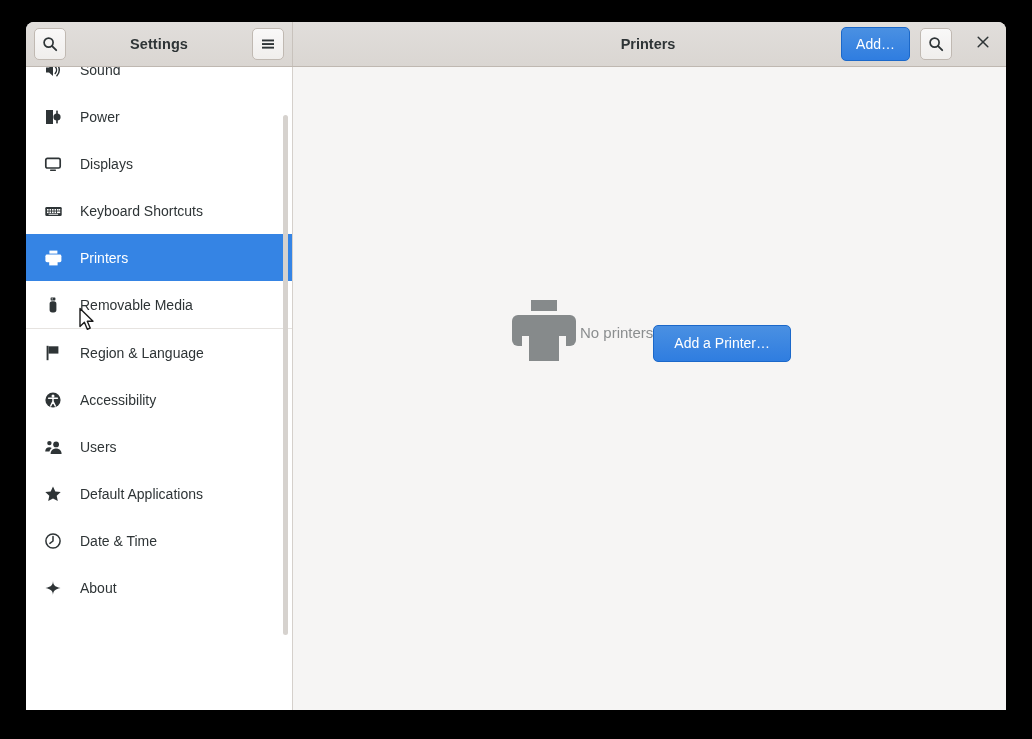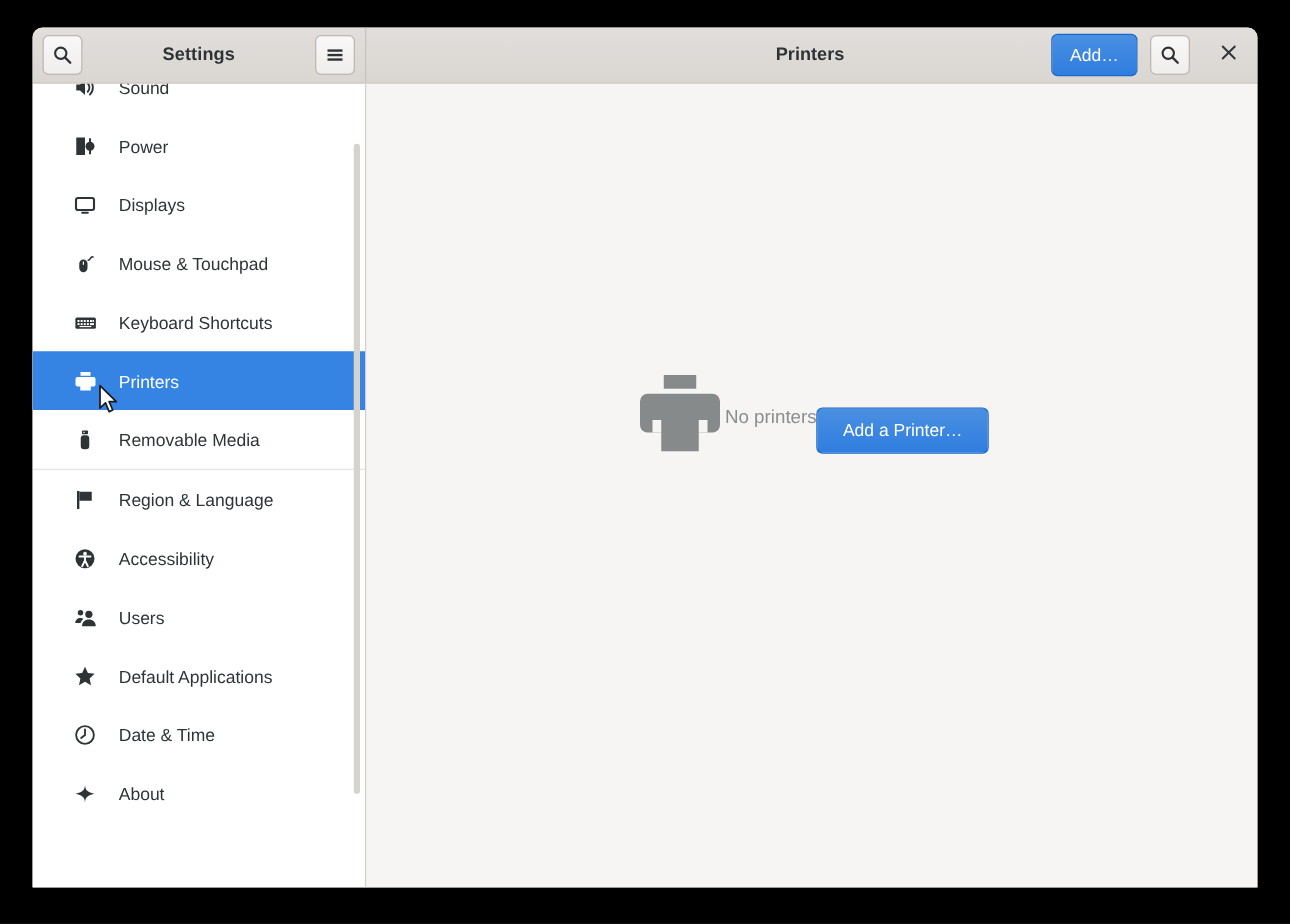--- a/index.html
+++ b/index.html
@@ -136,21 +136,21 @@
     position: absolute;
     left: 0;
     top: -21px;
     width: 267px;
   }
 
   .nav-item {
     height: 47px;
     display: flex;
     align-items: center;
-    padding-left: 31px;
+    padding-left: 16px;
     cursor: pointer;
     color: #2e3436;
     position: relative;
   }
   .nav-item .nav-icon {
     width: 22px;
     height: 22px;
     margin-right: 16px;
     display: flex;
     align-items: center;
@@ -307,30 +307,20 @@
             <span class="nav-label">Power</span>
           </div>
           <div class="nav-item">
             <span class="nav-icon">
               <svg width="18" height="18" viewBox="0 0 18 18">
                 <rect x="1.8" y="3.4" width="14.4" height="9.6" rx="1.6" fill="none" stroke="currentColor" stroke-width="1.7"></rect>
                 <rect x="6" y="14.4" width="6" height="1.5" rx="0.6" fill="currentColor"></rect>
               </svg>
             </span>
             <span class="nav-label">Displays</span>
-          </div>
-          <div class="nav-item">
-            <span class="nav-icon">
-              <svg width="18" height="18" viewBox="0 0 18 18">
-                <rect x="4.4" y="5.6" width="6.6" height="10.2" rx="3.3" fill="currentColor"></rect>
-                <rect x="7.2" y="7.2" width="1" height="2.6" fill="#ffffff"></rect>
-                <path d="M11.5,6.2 C13.6,6.2 13.2,2.7 15.4,3.6" fill="none" stroke="currentColor" stroke-width="1.25" stroke-linecap="round"></path>
-              </svg>
-            </span>
-            <span class="nav-label">Mouse &amp; Touchpad</span>
           </div>
           <div class="nav-item">
             <span class="nav-icon">
               <svg width="19" height="18" viewBox="0 0 19 18">
                 <rect x="1.3" y="5" width="16.4" height="9" rx="1.3" fill="currentColor"></rect>
                 <g fill="#ffffff">
                   <rect x="3" y="7" width="1.6" height="1.6"></rect>
                   <rect x="5.5" y="7" width="1.6" height="1.6"></rect>
                   <rect x="8" y="7" width="1.6" height="1.6"></rect>
                   <rect x="10.5" y="7" width="1.6" height="1.6"></rect>

